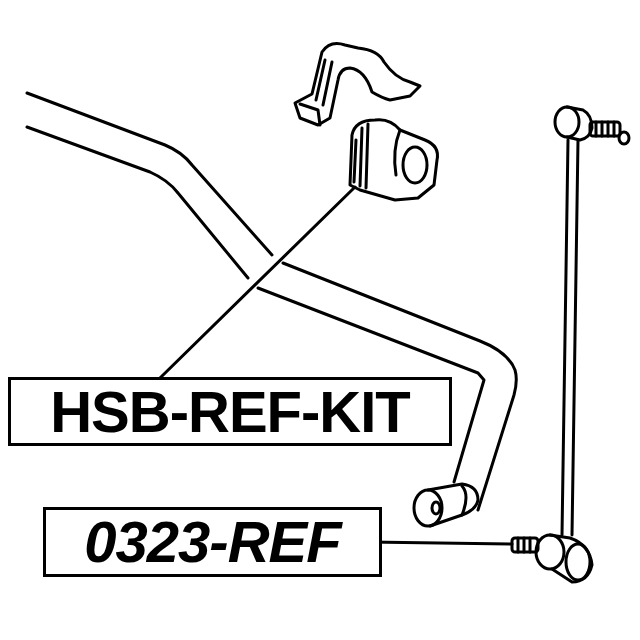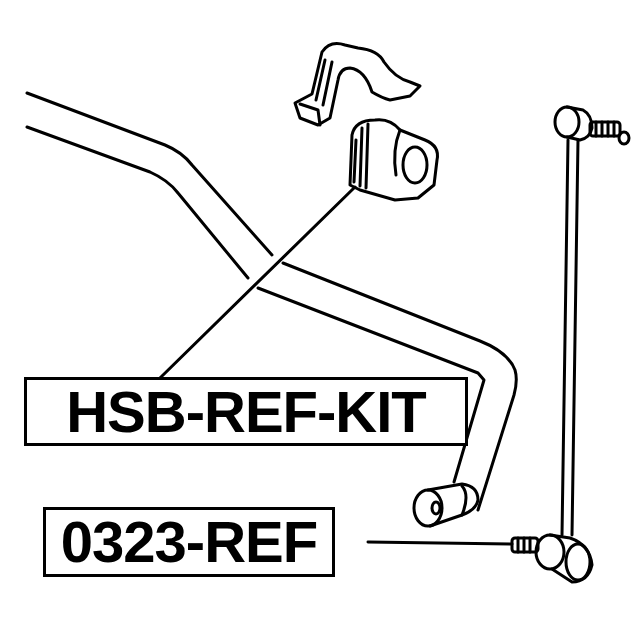--- a/index.html
+++ b/index.html
@@ -5,22 +5,22 @@
     html, body { margin:0; padding:0; background:#ffffff; }
     body { width:640px; height:640px; position:relative; overflow:hidden; font-family:"Liberation Sans", sans-serif; }
     svg { position:absolute; left:0; top:0; }
     .label-box {
       position:absolute; box-sizing:border-box;
       border:3px solid #000; background:#fff;
       font-family:"Liberation Sans", sans-serif; font-weight:bold;
       color:#000; line-height:1; display:flex; align-items:center; justify-content:center;
       white-space:nowrap; letter-spacing:-1px;
     }
-    #lbl-kit { left:24px; top:377px; width:444px; height:69px; font-size:58px; }
-    #lbl-link { left:43px; top:507px; width:292px; height:70px; font-size:58px; }
+    #lbl-kit { left:8px; top:377px; width:444px; height:69px; font-size:58px; }
+    #lbl-link { left:43px; top:507px; width:339px; height:70px; font-size:58px;font-style:italic; }
   </style>
 </head>
 <body>
 
 <svg width="640" height="640" viewBox="0 0 640 640" fill="none" stroke="#000" stroke-linecap="round" stroke-linejoin="round">
 
   <g stroke-width="3">
     <path d="M27 93 L165 145 Q182 152 192 165 L272 255"></path>
     <path d="M283 263 L480 341 Q508 352 515 370 Q518 380 514 395 L478 510"></path>
     <path d="M27 127 L150 172 Q168 180 178 193 L248 278"></path>

